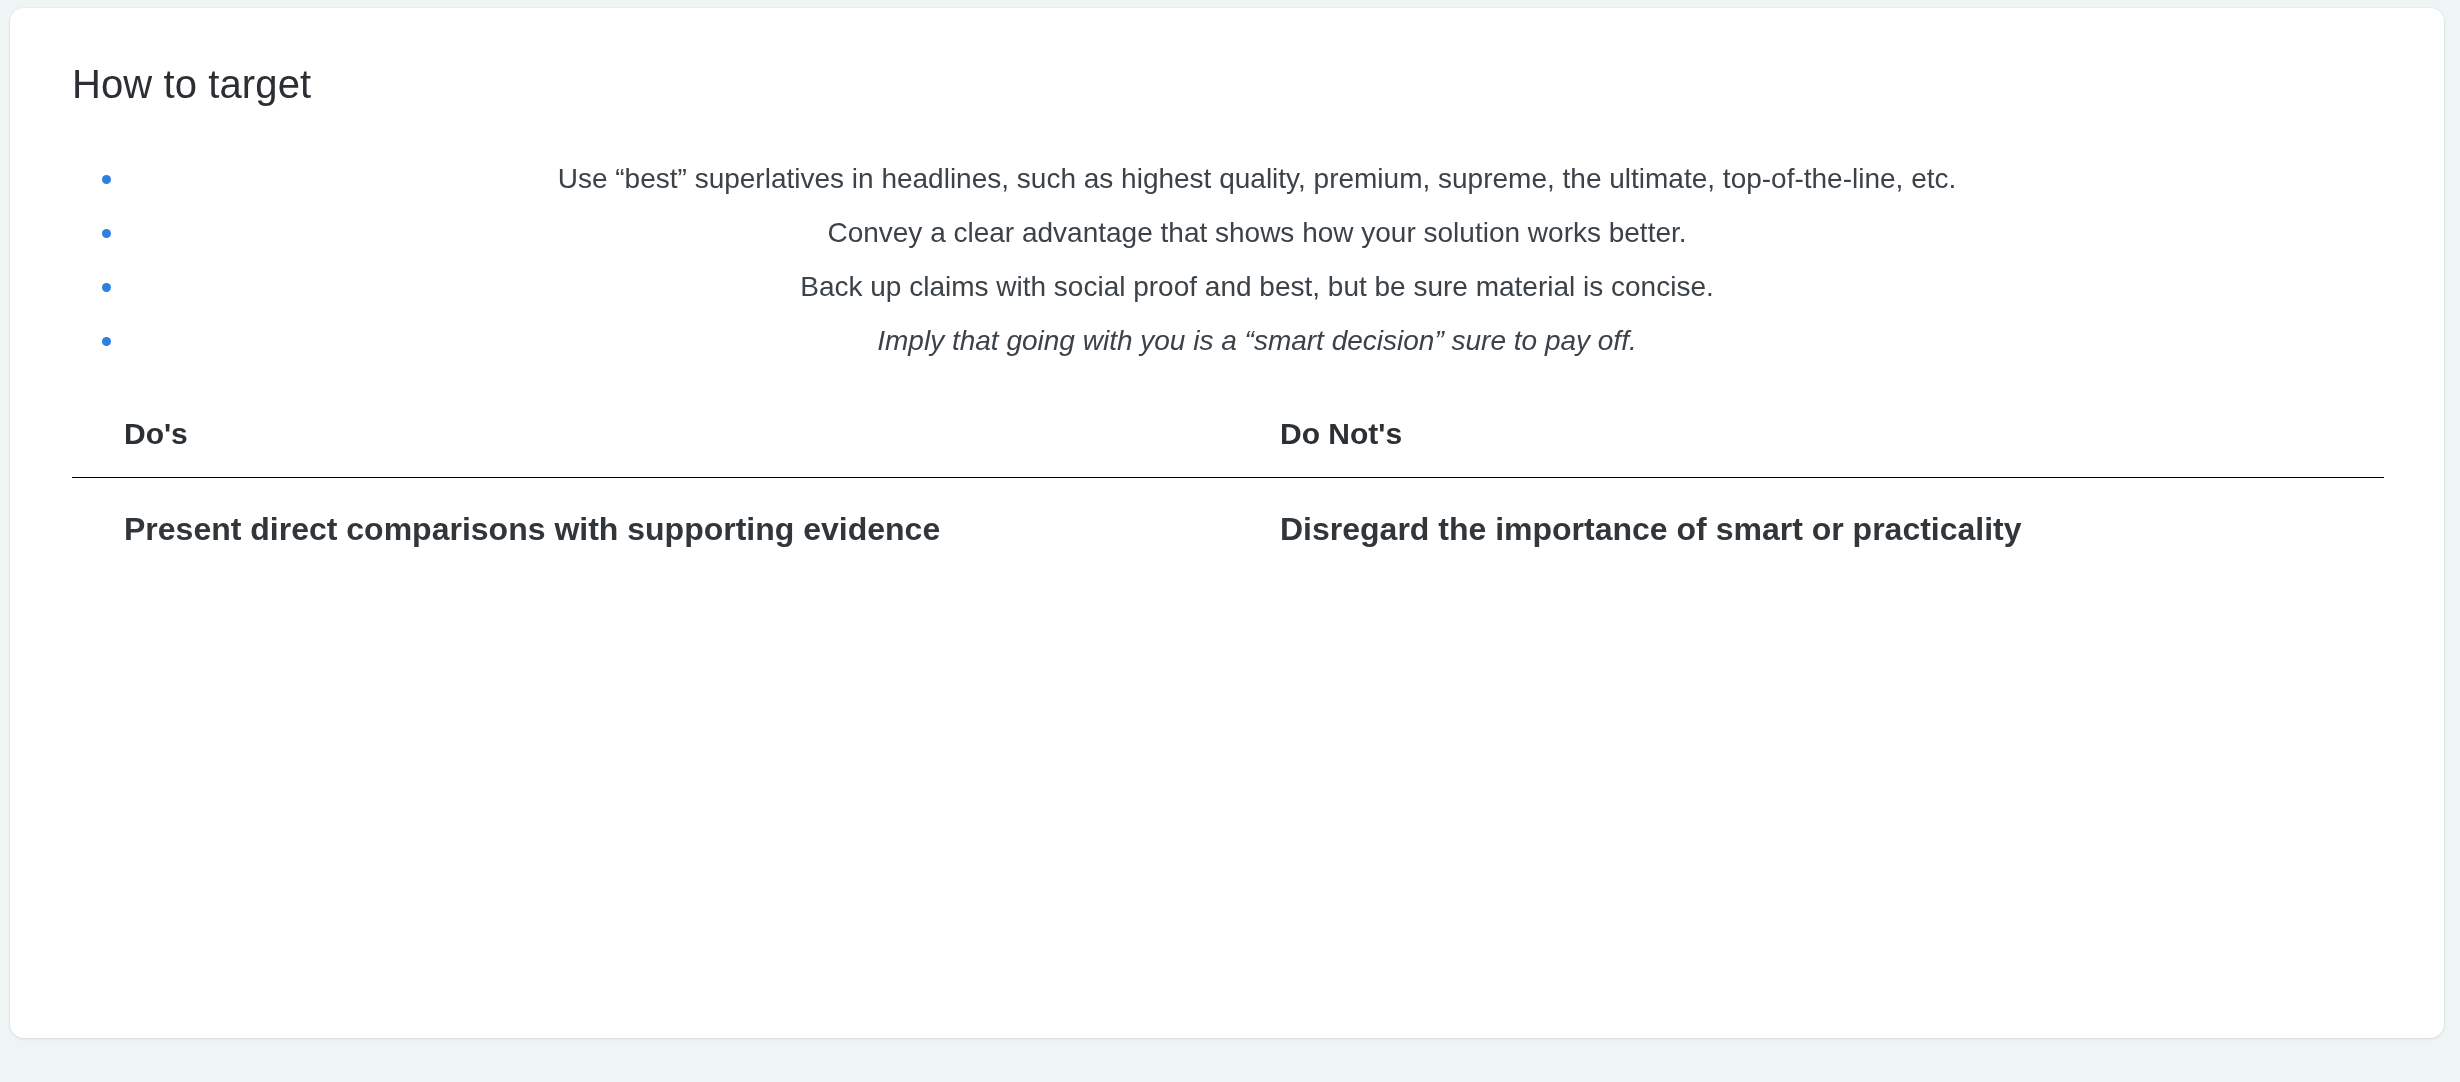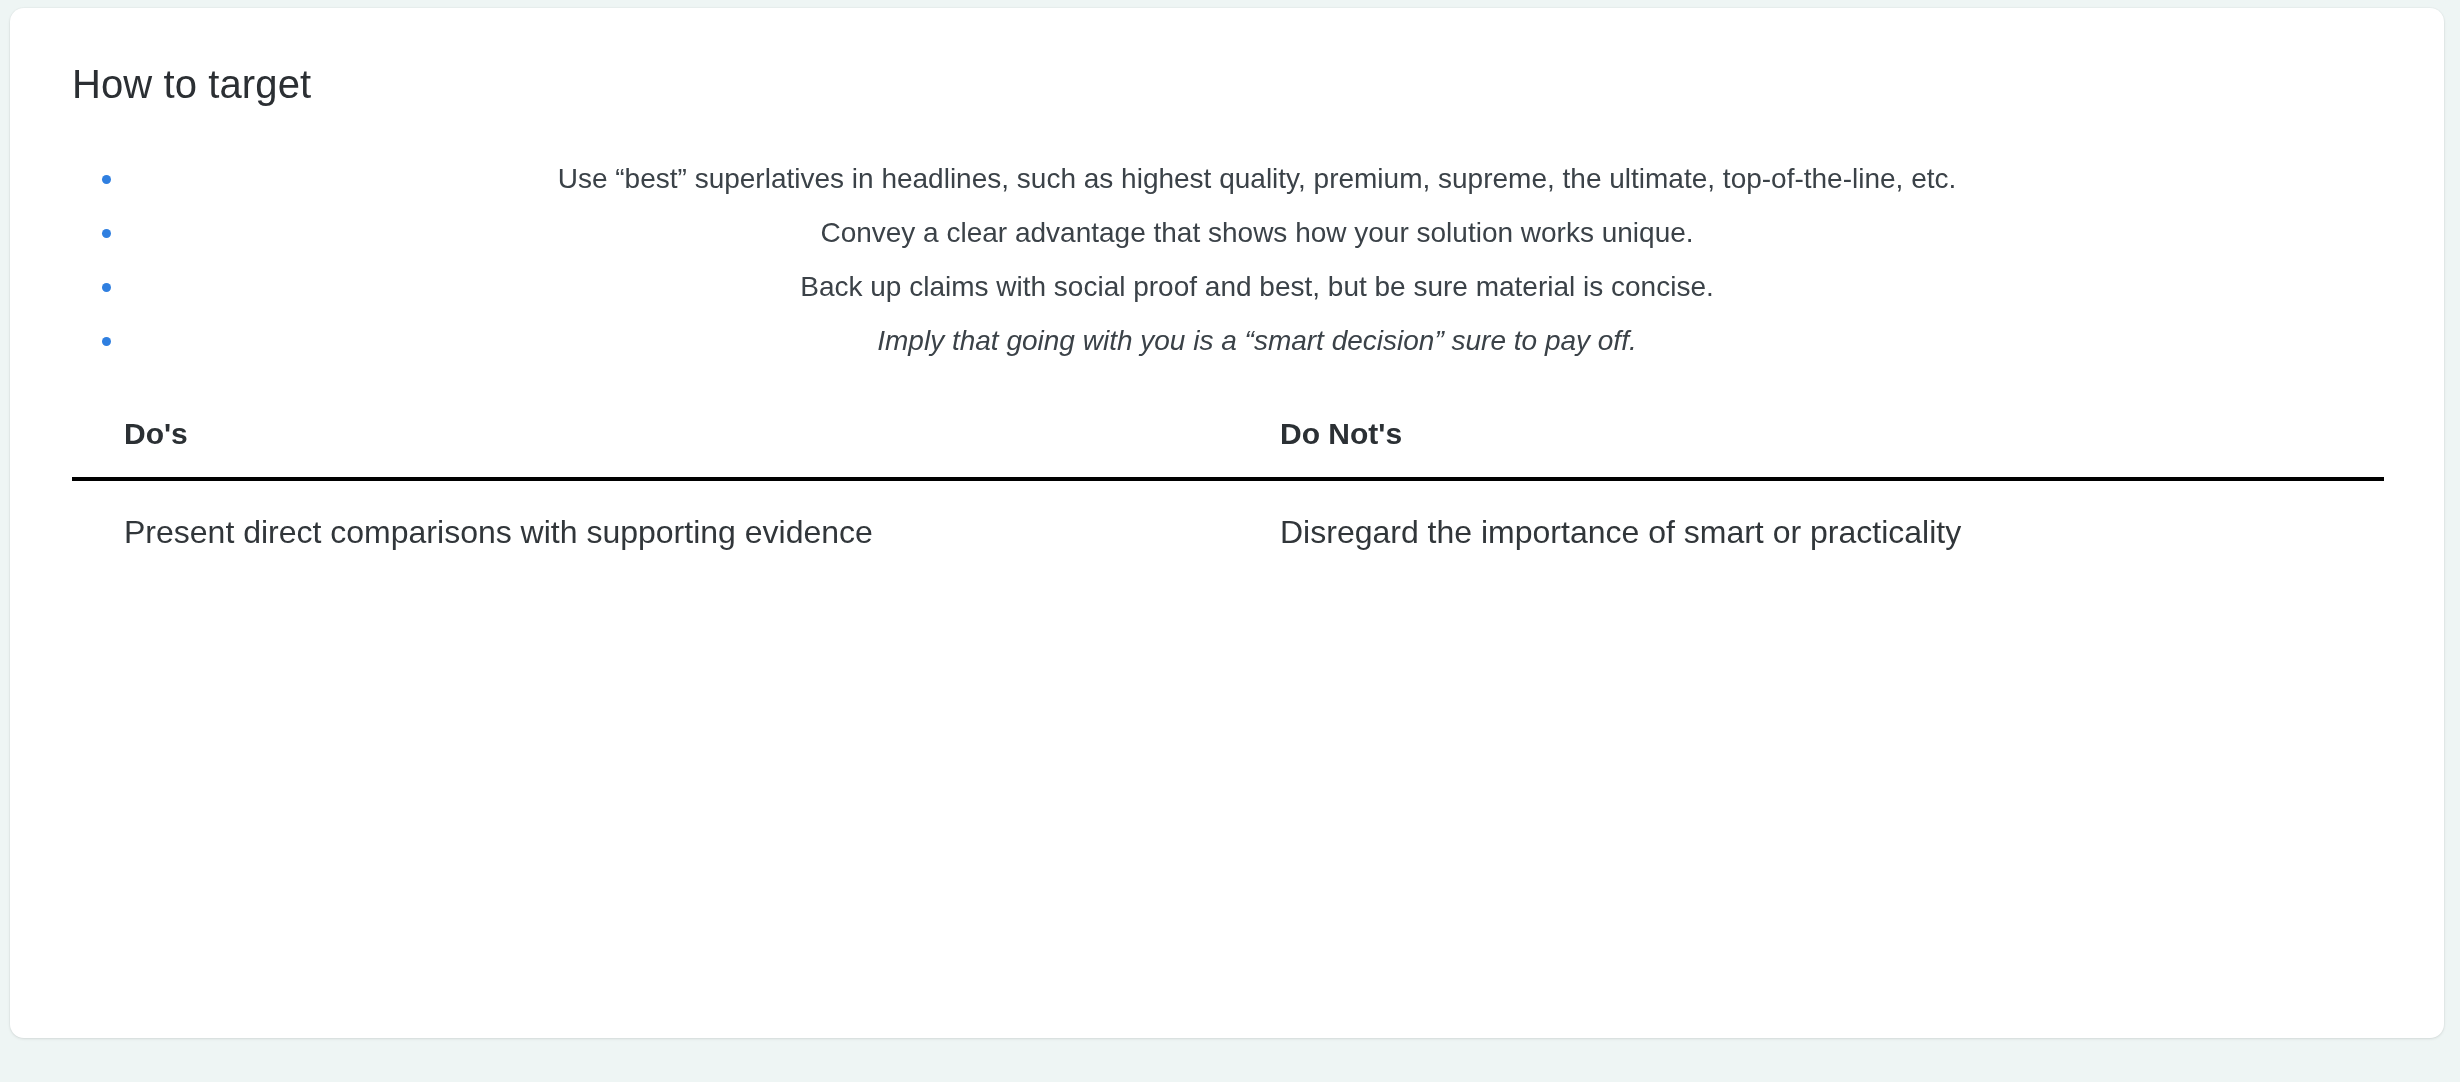--- a/index.html
+++ b/index.html
@@ -74,27 +74,27 @@
     table-layout: fixed;
     margin-top: 8px;
   }
 
   table.dd th {
     text-align: left;
     font-size: 30px;
     font-weight: bold;
     color: #2b3034;
     padding: 6px 0 26px 52px;
-    border-bottom: 4px solid #000000;
+    border-bottom: 1px solid #000000;
   }
 
   table.dd td {
     text-align: left;
     font-size: 32px;
-    font-weight: 400;
+    font-weight: 700;
     color: #31363a;
     line-height: 1.32;
     padding: 30px 40px 30px 52px;
     border-bottom: 1px solid #e9ebec;
     vertical-align: top;
   }
 
   table.dd tr:last-child td {
     border-bottom: none;
   }
@@ -109,21 +109,21 @@
 </head>
 <body>
 
 <div class="page">
   <div class="card">
 
     <h1 class="card-title">How to target</h1>
 
     <ul class="tips">
       <li>Use “best” superlatives in headlines, such as highest quality, premium, supreme, the ultimate, top-of-the-line, etc.</li>
-      <li>Convey a clear advantage that shows how your solution works unique.</li>
+      <li>Convey a clear advantage that shows how your solution works better.</li>
       <li>Back up claims with social proof and best, but be sure material is concise.</li>
       <li>Imply that going with you is a “smart decision” sure to pay off.</li>
     </ul>
 
     <table class="dd">
       <colgroup>
         <col class="col-left">
         <col class="col-right">
       </colgroup>
       <thead>

